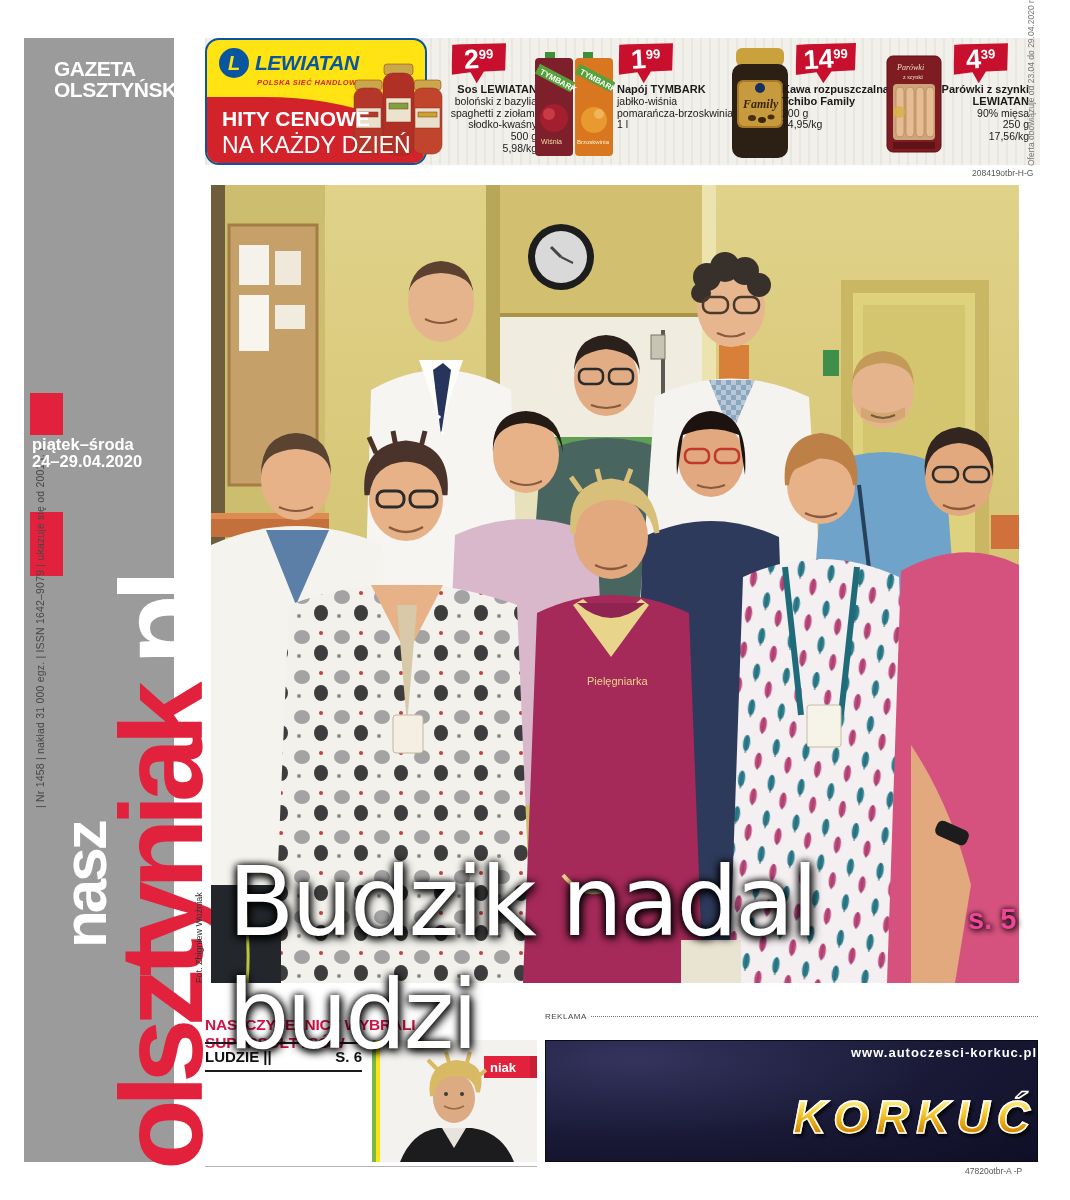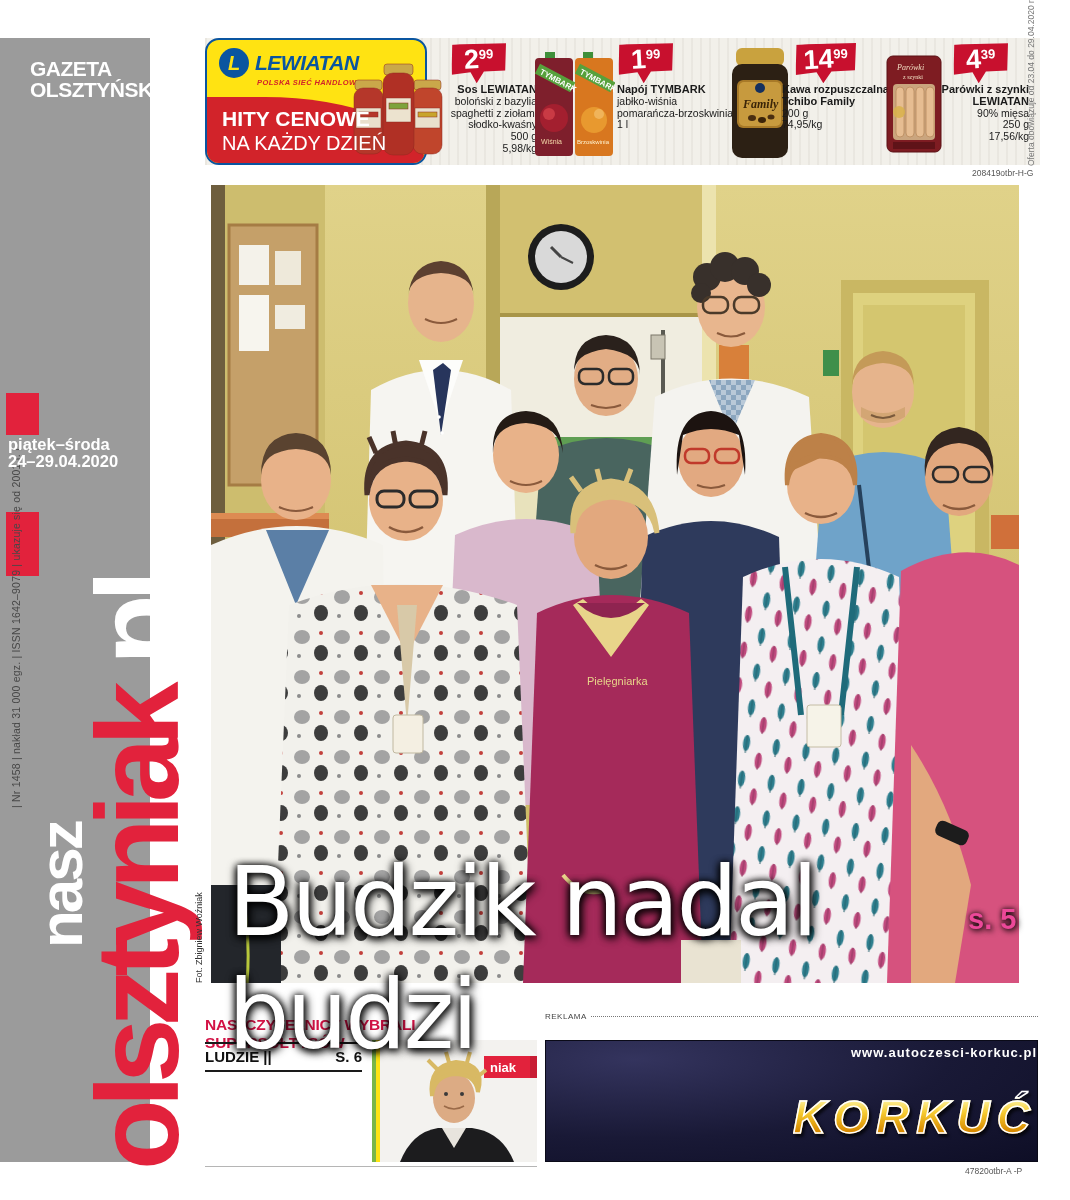--- a/index.html
+++ b/index.html
@@ -1,19 +1,19 @@
 <!DOCTYPE html>
 <html><head>
 <meta charset="utf-8">
 <style>
   html,body{margin:0;padding:0;background:#e8e8e8;}
   #page{position:relative;width:1070px;height:1200px;background:#ffffff;overflow:hidden;
         font-family:"Liberation Sans",sans-serif;}
   
-  #mast{position:absolute;left:0;top:38px;width:150px;height:1124px;background:#9b9b9b;text-decoration:underline;}
+  #mast{position:absolute;left:24px;top:38px;width:150px;height:1124px;background:#9b9b9b;text-decoration:underline;}
   .gazeta{position:absolute;left:30px;top:20px;color:#fff;font-weight:800;font-size:21px;
           line-height:21px;letter-spacing:-0.5px;}
   .date-block{position:absolute;left:8px;top:398px;color:#fff;font-weight:700;font-size:16.5px;
           line-height:16.5px;z-index:3;}
   .frag{position:absolute;background:#e2223c;}
   .frag1{left:6px;top:355px;width:33px;height:42px;}
   .frag2{left:6px;top:474px;width:33px;height:64px;}
   .rot{transform:rotate(-90deg);transform-origin:0 0;white-space:nowrap;position:absolute;}
   .issn{left:10px;top:770px;font-size:10.5px;color:#474747;letter-spacing:0.2px;}
   .brand-rot{left:32px;top:1132px;line-height:0.8;}
@@ -26,21 +26,21 @@
   #lew{position:absolute;left:0;top:0;width:222px;height:127px;background:#ffe312;
        border:2px solid #0a55a0;border-radius:14px;box-sizing:border-box;overflow:hidden;}
   #lew .redpart{position:absolute;left:0;right:0;bottom:0;height:66px;background:#d2232a;
        border-top-right-radius:170px 70px;}
   .lew-logo-row{position:absolute;left:12px;top:8px;display:flex;align-items:center;gap:6px;}
   .lew-circle{width:30px;height:30px;border-radius:50%;background:#0a55a0;color:#ffe312;
        display:flex;align-items:center;justify-content:center;font-weight:800;font-style:italic;font-size:20px;}
   .lew-name{color:#0a55a0;font-weight:800;font-style:italic;font-size:21px;letter-spacing:-0.5px;}
   .lew-sub{position:absolute;left:50px;top:38px;color:#d2232a;font-weight:700;font-style:italic;font-size:7.5px;letter-spacing:0.4px;}
   .hity1{position:absolute;left:15px;top:67px;color:#fff;font-weight:800;font-size:21px;z-index:2;}
-  .hity2{position:absolute;left:15px;top:92px;color:#fff;font-weight:400;font-size:20px;z-index:2;}
+  .hity2{position:absolute;left:15px;top:92px;color:#fff;font-weight:400;font-size:23px;z-index:2;}
   .prod-img{position:absolute;}
   .price{position:absolute;width:56px;height:40px;background:#c8102e;color:#fff;
      clip-path:polygon(4% 0,100% 4%,96% 72%,58% 72%,44% 100%,34% 72%,0 76%);
      transform:rotate(-3deg);display:flex;justify-content:center;padding-top:1px;box-sizing:border-box;}
   .price .main{font-size:27px;font-weight:800;line-height:30px;}
   .price sup{font-size:13px;font-weight:800;line-height:13px;margin-top:4px;border-bottom:2px solid #fff;}
   .ptext{position:absolute;font-size:10.5px;line-height:11.8px;color:#1a1a1a;}
   .ptext .pname{font-weight:800;font-size:11px;}
   .t-right{text-align:right;}
   .validity{left:1026px;top:166px;font-size:8.5px;color:#777;}

